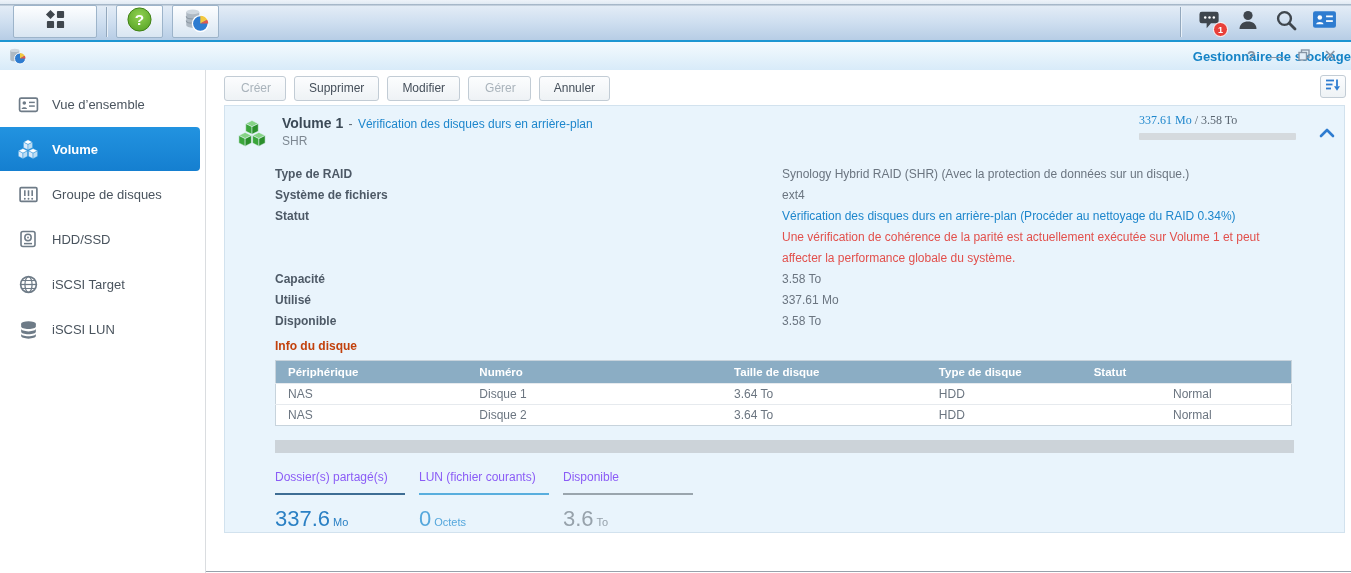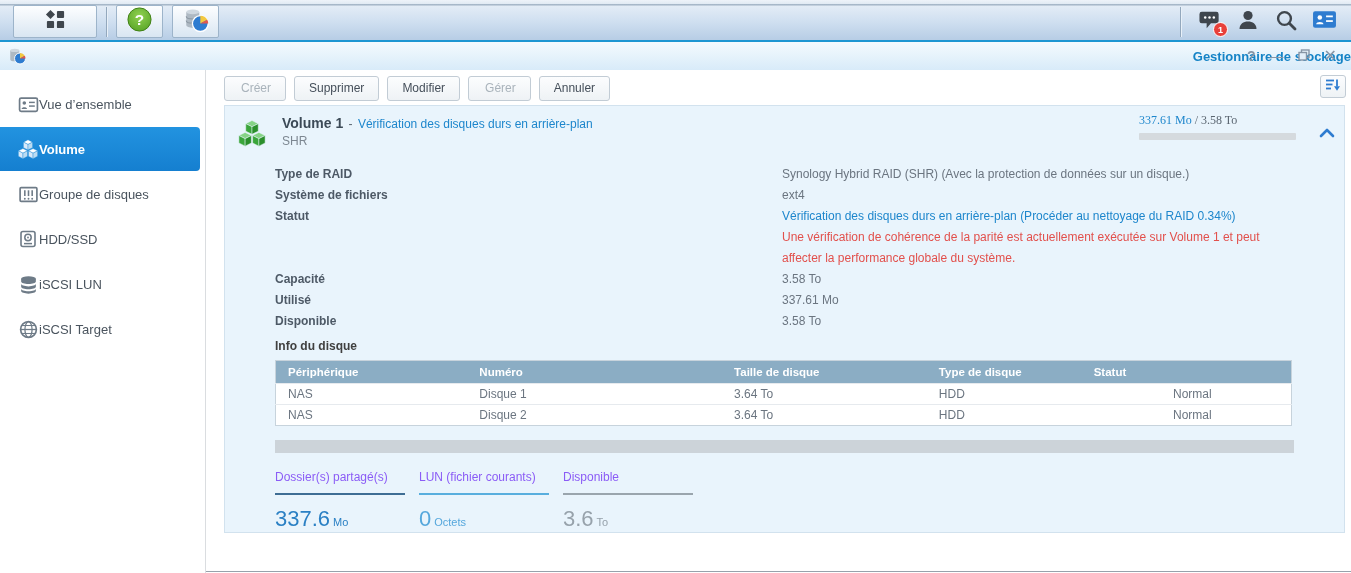--- a/index.html
+++ b/index.html
@@ -31,21 +31,21 @@
   .win-icon { margin-left:8px; display:flex; }
   .win-title { position:absolute; left:0; right:0; text-align:right;
     color:#1583c6; font-size:13px; font-weight:bold; }
   .win-controls { margin-left:auto; display:flex; align-items:center; gap:14px;
     padding-right:14px; color:#8795a5; font-size:14px; z-index:2; }
   .win-controls span { cursor:pointer; line-height:1; }
 
   
   .main { display:flex; height:503px; position:relative; }
   .sidebar { width:210px; border-right:1px solid #dadde0; padding-top:12px; background:#fff; }
-  .side-item { height:44px; display:flex; align-items:center; padding-left:17px;
+  .side-item { height:44px; display:flex; align-items:center; gap:13px; padding-left:17px;
     color:#4a545e; font-size:13px; cursor:pointer; margin-bottom:1px; }
   .side-item.selected { background:linear-gradient(to bottom,#2293e0,#157fd0); color:#fff;
     width:200px; border-radius:0 4px 4px 0; font-weight:bold; }
   .side-icon { width:22px; display:flex; justify-content:center; }
 
   .content { flex:1; position:relative; background:#fff; }
   .bottom-line { position:absolute; left:0; right:0; bottom:1px; height:1px; background:#97a1ab; }
 
   
   .toolbar { height:35px; padding:6px 0 0 18px; display:flex; align-items:flex-start; }
@@ -78,21 +78,21 @@
   
   .details { margin:12px 50px 0; font-size:12px; }
   .d-row { display:flex; line-height:21px; }
   .d-label { width:507px; font-weight:bold; color:#4d5966; }
   .d-value { color:#6b7580; }
   .d-value.blue { color:#1d86cc; }
   .d-value.red { color:#e2504c; }
 
   
   .disk-info { margin:7px 50px 0; }
-  .disk-info-title { font-size:12px; font-weight:bold; color:#404040; margin-bottom:7px; }
+  .disk-info-title { font-size:12px; font-weight:bold; color:#c2410c; margin-bottom:7px; }
   table.disk { border-collapse:collapse; width:1017px; background:#fff;
     border:1px solid #c7d3dc; font-size:12px; }
   table.disk th { background:#8badc4; color:#fff; font-weight:bold; text-align:left;
     height:23px; padding:0 0 0 12px; font-size:11.5px; }
   table.disk td { height:21px; padding:0 0 0 12px; color:#6b7580; border-top:1px solid #e6eaee; }
   td.status-ok { color:#2fa12f;text-align:center; }
 
   .gray-bar { margin:14px 50px 0; width:1019px; height:13px; background:#ccd3d9; }
 
   
@@ -275,39 +275,39 @@
             <circle cx="10" cy="8.5" r="3.2" fill="none" stroke="#6e7b87" stroke-width="1.5"></circle>
             <circle cx="10" cy="8.5" r="0.9" fill="#6e7b87"></circle>
             <line x1="6" y1="14.6" x2="14" y2="14.6" stroke="#6e7b87" stroke-width="1.5"></line>
           </svg>
       </span>
       <span>HDD/SSD</span>
     </div>
     <div class="side-item">
       <span class="side-icon">
         <svg width="21" height="21" viewBox="0 0 20 20">
-            <ellipse cx="10" cy="4.6" rx="7" ry="2.4" fill="#6e7b87"></ellipse>
-            <path d="M3 4.6 v2.6 c0 1.3 3.1 2.4 7 2.4 s7-1.1 7-2.4 V4.6" fill="#6e7b87"></path>
-            <path d="M3 9.4 c0 1.3 3.1 2.4 7 2.4 s7-1.1 7-2.4 v2.8 c0 1.3-3.1 2.4-7 2.4 s-7-1.1-7-2.4 Z" fill="#6e7b87"></path>
-            <path d="M3 14 c0 1.3 3.1 2.4 7 2.4 s7-1.1 7-2.4 v2.3 c0 1.3-3.1 2.4-7 2.4 s-7-1.1-7-2.4 Z" fill="#6e7b87"></path>
-          </svg>
-      </span>
-      <span>iSCSI LUN</span>
-    </div>
-    <div class="side-item">
-      <span class="side-icon">
-        <svg width="21" height="21" viewBox="0 0 20 20">
             <circle cx="10" cy="10" r="7.5" fill="none" stroke="#6e7b87" stroke-width="1.6"></circle>
             <ellipse cx="10" cy="10" rx="3.4" ry="7.5" fill="none" stroke="#6e7b87" stroke-width="1.2"></ellipse>
             <line x1="2.5" y1="10" x2="17.5" y2="10" stroke="#6e7b87" stroke-width="1.2"></line>
             <line x1="3.6" y1="6.2" x2="16.4" y2="6.2" stroke="#6e7b87" stroke-width="1"></line>
             <line x1="3.6" y1="13.8" x2="16.4" y2="13.8" stroke="#6e7b87" stroke-width="1"></line>
           </svg>
       </span>
       <span>iSCSI Target</span>
+    </div>
+    <div class="side-item">
+      <span class="side-icon">
+        <svg width="21" height="21" viewBox="0 0 20 20">
+            <ellipse cx="10" cy="4.6" rx="7" ry="2.4" fill="#6e7b87"></ellipse>
+            <path d="M3 4.6 v2.6 c0 1.3 3.1 2.4 7 2.4 s7-1.1 7-2.4 V4.6" fill="#6e7b87"></path>
+            <path d="M3 9.4 c0 1.3 3.1 2.4 7 2.4 s7-1.1 7-2.4 v2.8 c0 1.3-3.1 2.4-7 2.4 s-7-1.1-7-2.4 Z" fill="#6e7b87"></path>
+            <path d="M3 14 c0 1.3 3.1 2.4 7 2.4 s7-1.1 7-2.4 v2.3 c0 1.3-3.1 2.4-7 2.4 s-7-1.1-7-2.4 Z" fill="#6e7b87"></path>
+          </svg>
+      </span>
+      <span>iSCSI LUN</span>
     </div>
   </div>
 
   <div class="content">
 
     <div class="toolbar">
       <button class="tbar-btn disabled">Créer</button>
       <button class="tbar-btn">Supprimer</button>
       <button class="tbar-btn">Modifier</button>
       <button class="tbar-btn disabled">Gérer</button>

